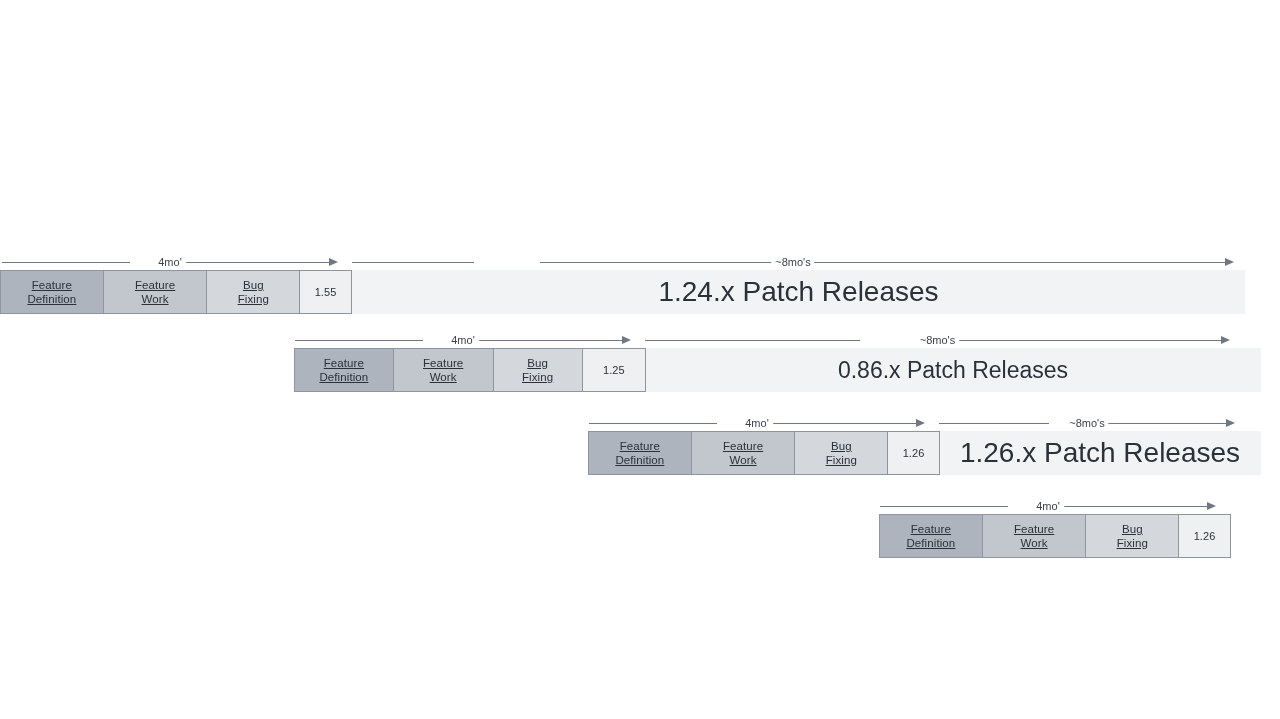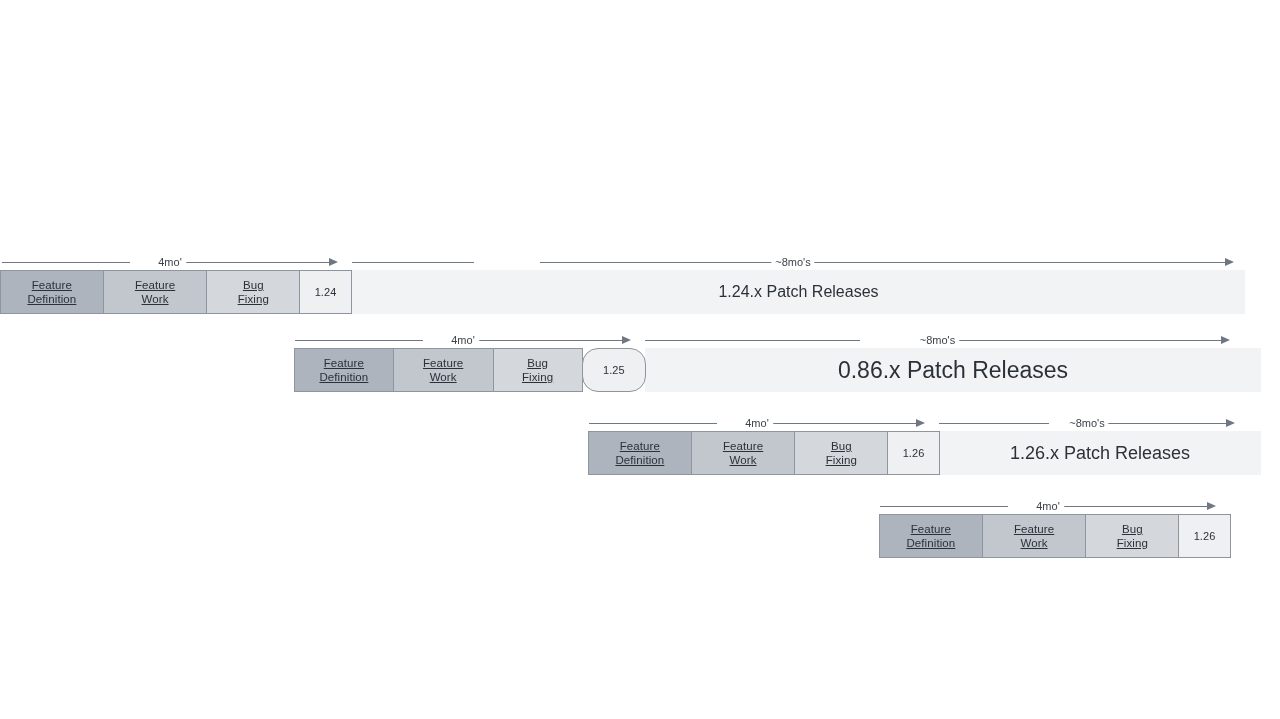--- a/index.html
+++ b/index.html
@@ -112,23 +112,23 @@
   }
   .patch-band .patch-label {
     font-size: 24px;
     line-height: 28px;
     color: #2b3138;
     white-space: nowrap;
     font-weight: 400;
   }
 
   
-  .r1 .patch-label { font-size: 16px; }
+  .r1 .patch-label { font-size: 28px; }
   .r2 .patch-label { font-size: 23px; }
-  .r3 .patch-label { font-size: 18px; }
+  .r3 .patch-label { font-size: 28px; }
 </style>
 </head>
 <body>
 
 <div id="timeline-canvas">
 
   <div class="release-row r1" style="left:0px; top:248px; width:1250px;">
 
     <div class="measure" style="left:2px; width:336px;">
       <div class="rule left" style="width:128px;"></div>
@@ -161,21 +161,21 @@
           <span>Work</span>
         </span>
       </div>
       <div class="phase bug" style="width:94px;">
         <span class="phase-text">
           <span>Bug</span><br>
           <span>Fixing</span>
         </span>
       </div>
       <div class="phase version" style="width:53px;">
-        <span>1.24</span>
+        <span>1.55</span>
       </div>
     </div>
   </div>
 
   <div class="release-row r2" style="left:0px; top:326px; width:1262px;">
 
     <div class="measure" style="left:295px; width:336px;">
       <div class="rule left" style="width:128px;"></div>
       <div class="rule right" style="width:158px;"></div>
       <div class="arrowhead"></div>
@@ -205,21 +205,21 @@
           <span>Feature</span><br>
           <span>Work</span>
         </span>
       </div>
       <div class="phase bug" style="width:94px;">
         <span class="phase-text">
           <span>Bug</span><br>
           <span>Fixing</span>
         </span>
       </div>
-      <div class="phase version" style="width:67px;border-radius:16px;">
+      <div class="phase version" style="width:67px;">
         <span>1.25</span>
       </div>
     </div>
   </div>
 
   <div class="release-row r3" style="left:0px; top:409px; width:1262px;">
 
     <div class="measure" style="left:589px; width:336px;">
       <div class="rule left" style="width:128px;"></div>
       <div class="rule right" style="width:158px;"></div>

